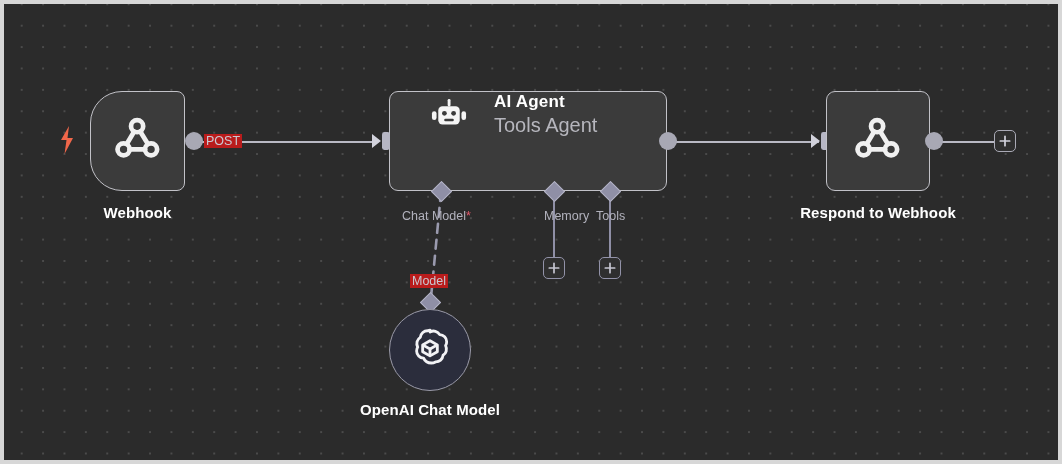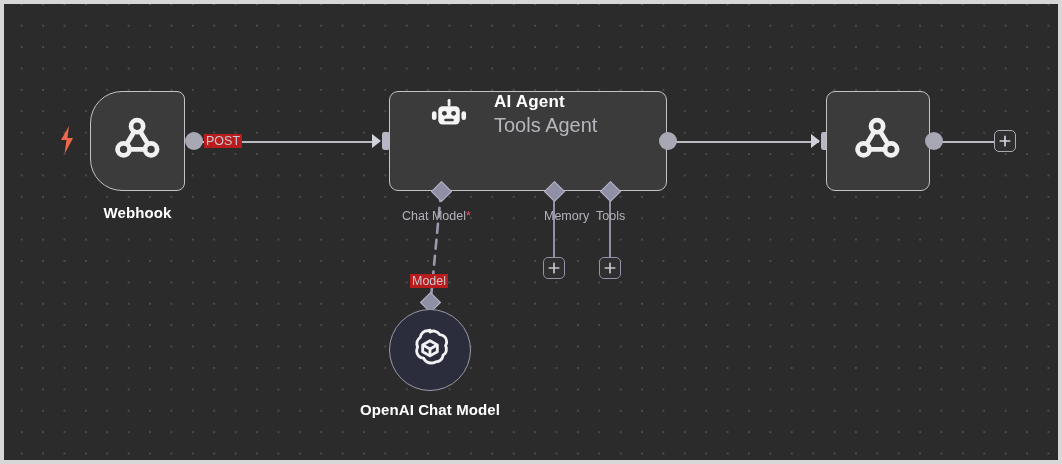--- a/index.html
+++ b/index.html
@@ -288,20 +288,21 @@
         <svg width="54" height="54" viewBox="0 0 24 24" xmlns="http://www.w3.org/2000/svg" fill="none" stroke="#f0f0f0" stroke-width="2.1" stroke-linecap="round" stroke-linejoin="round">
           <circle cx="11.6" cy="6.3" r="2.7"></circle>
           <circle cx="5.6" cy="16.6" r="2.7"></circle>
           <circle cx="17.8" cy="16.6" r="2.7"></circle>
           <path d="M10.3 8.7 L7.0 14.2"></path>
           <path d="M8.3 16.6 L15.1 16.6"></path>
           <path d="M13.0 8.7 L16.4 14.2"></path>
         </svg>
       </span>
     </div>
+    <div class="node-label" style="left:757px; top:200px; width:234px;">Respond to Webhook</div>
 
     <div class="out-dot" style="left:921px; top:128px;"></div>
 
     <div class="plus-btn" style="left:990px; top:126px;">
       <svg width="12" height="12" viewBox="0 0 12 12" xmlns="http://www.w3.org/2000/svg">
         <path d="M6 1.3 V10.7 M1.3 6 H10.7" stroke="#d2d2dc" stroke-width="1.7" stroke-linecap="round"></path>
       </svg>
     </div>
 
   </div>

